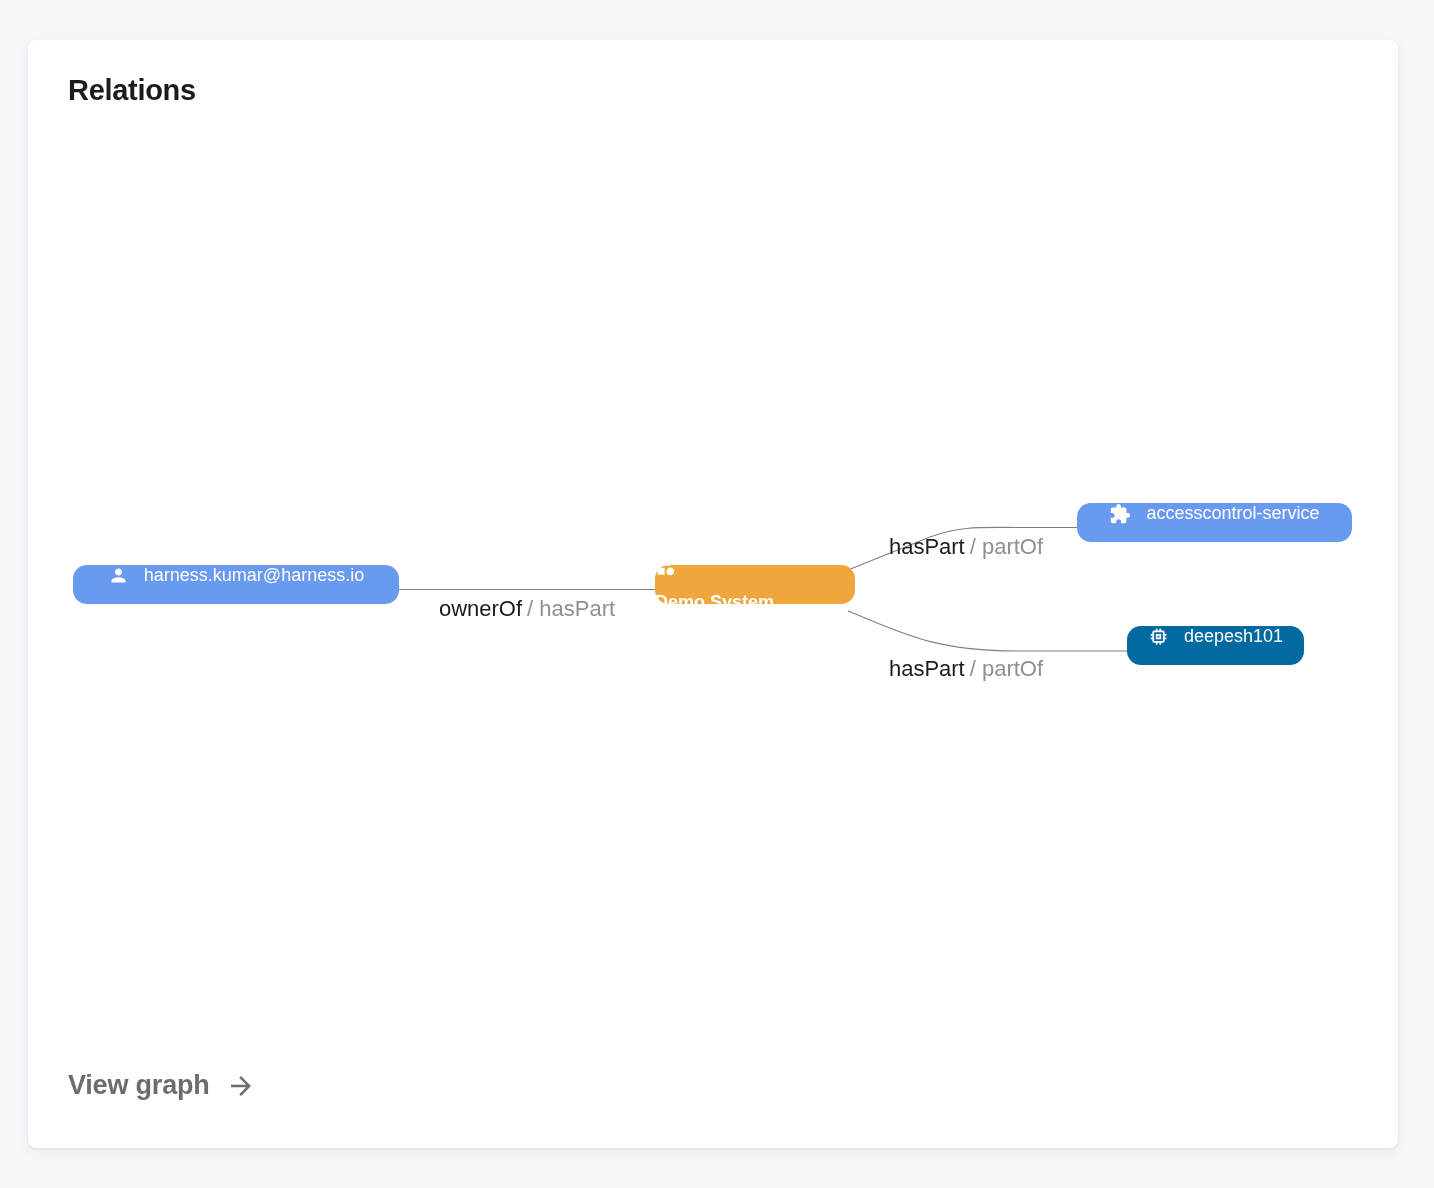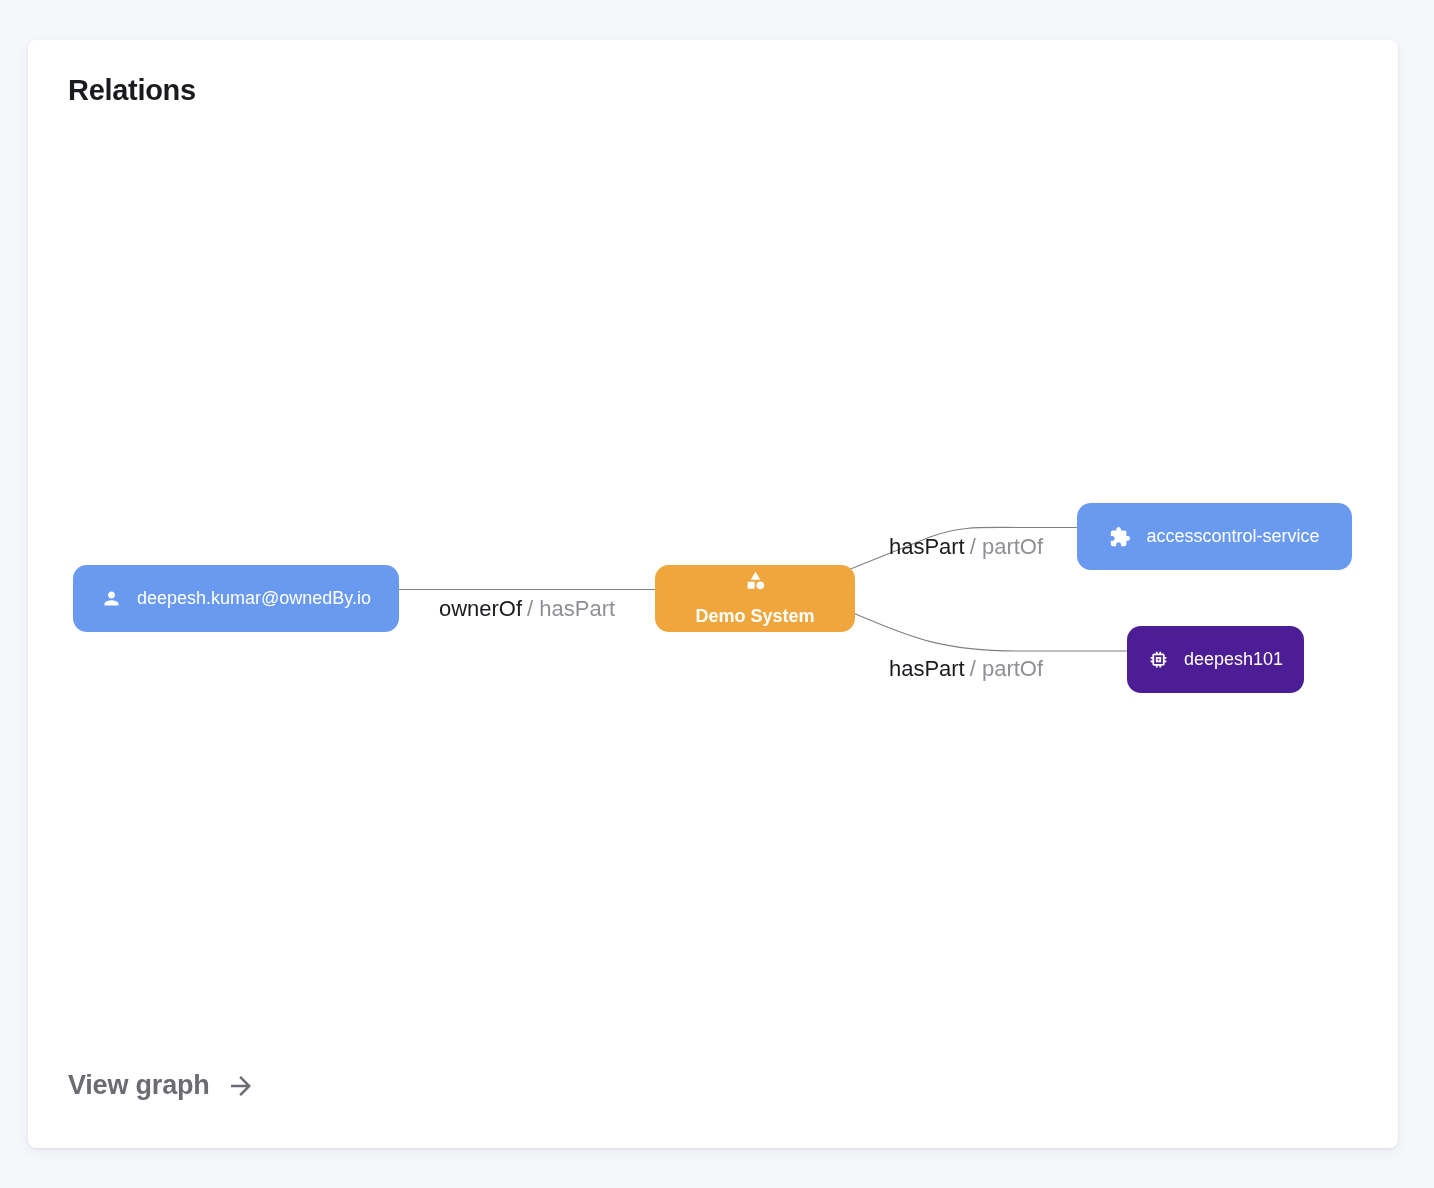--- a/index.html
+++ b/index.html
@@ -32,24 +32,24 @@
     font-weight:700;
     color:var(--ink);
     letter-spacing:-0.3px;
     text-align:center;
   }
   .graph{position:absolute; inset:0;}
   .edges{position:absolute; left:0; top:0; width:1370px; height:1108px;}
   .edges path{fill:none; stroke:var(--edge); stroke-width:1.2px;}
   .node{
     position:absolute;
-    height:67px;
+    height:39px;
     border-radius:14px;
     display:flex;
-    align-items:center;
+    align-items:flex-start;
     justify-content:center;
     gap:15px;
     color:#ffffff;
     font-size:18px;
     font-weight:500;
     white-space:nowrap;
     cursor:pointer;
   }
   .node.bold{font-weight:700;flex-direction:column;}
   .nicon{display:flex;align-items:center;justify-content:center;}
@@ -108,42 +108,42 @@
       <span class="primary">hasPart</span>
       <span class="rest">/ partOf</span>
     </div>
 
     <div class="node" style="left: 45px; top: 525px; width: 326px; background-color: rgb(105, 154, 240);">
       <span class="nicon">
         <svg width="21" height="21" viewBox="0 0 24 24" fill="#ffffff">
             <path d="M12 12c2.21 0 4-1.79 4-4s-1.79-4-4-4-4 1.79-4 4 1.79 4 4 4zm0 2c-2.67 0-8 1.34-8 4v2h16v-2c0-2.66-5.33-4-8-4z"></path>
           </svg>
       </span>
-      <span>deepesh.kumar@ownedBy.io</span>
+      <span>harness.kumar@harness.io</span>
     </div>
 
     <div class="node bold" style="left: 627px; top: 525px; width: 200px; background-color: rgb(239, 167, 61);">
       <span class="nicon">
         <svg width="21" height="21" viewBox="0 0 24 24" fill="#ffffff">
             <path d="M12 2l-5.5 9h11L12 2zm5.5 20c-2.49 0-4.5-2.01-4.5-4.5s2.01-4.5 4.5-4.5 4.5 2.01 4.5 4.5-2.01 4.5-4.5 4.5zM3 21.5h8v-8H3v8z"></path>
           </svg>
       </span>
       <span>Demo System</span>
     </div>
 
     <div class="node" style="left: 1049px; top: 463px; width: 275px; background-color: rgb(105, 154, 240);">
       <span class="nicon">
         <svg width="22" height="22" viewBox="0 0 24 24" fill="#ffffff">
             <path d="M20.5 11H19V7c0-1.1-.9-2-2-2h-4V3.5C13 2.12 11.88 1 10.5 1S8 2.12 8 3.5V5H4c-1.1 0-1.99.9-1.99 2v3.8H3.5c1.49 0 2.7 1.21 2.7 2.7s-1.21 2.7-2.7 2.7H2V20c0 1.1.9 2 2 2h3.8v-1.5c0-1.49 1.21-2.7 2.7-2.7 1.49 0 2.7 1.21 2.7 2.7V22H17c1.1 0 2-.9 2-2v-4h1.5c1.38 0 2.5-1.12 2.5-2.5S21.88 11 20.5 11z"></path>
           </svg>
       </span>
       <span>accesscontrol-service</span>
     </div>
 
-    <div class="node" style="left: 1099px; top: 586px; width: 177px; background-color: #4c1d95;">
+    <div class="node" style="left: 1099px; top: 586px; width: 177px; background-color: #0369a1;">
       <span class="nicon">
         <svg width="21" height="21" viewBox="0 0 24 24" fill="#ffffff">
             <path d="M15 9H9v6h6V9zm-2 4h-2v-2h2v2zm8-2V9h-2V7c0-1.1-.9-2-2-2h-2V3h-2v2h-2V3H9v2H7c-1.1 0-2 .9-2 2v2H3v2h2v2H3v2h2v2c0 1.1.9 2 2 2h2v2h2v-2h2v2h2v-2h2c1.1 0 2-.9 2-2v-2h2v-2h-2v-2h2zm-4 6H7V7h10v10z"></path>
           </svg>
       </span>
       <span>deepesh101</span>
     </div>
 
   </div>
 

